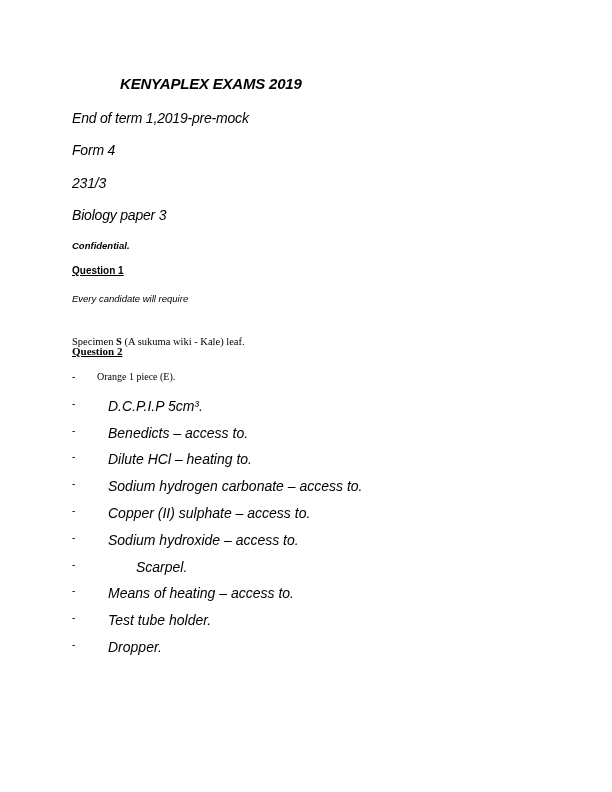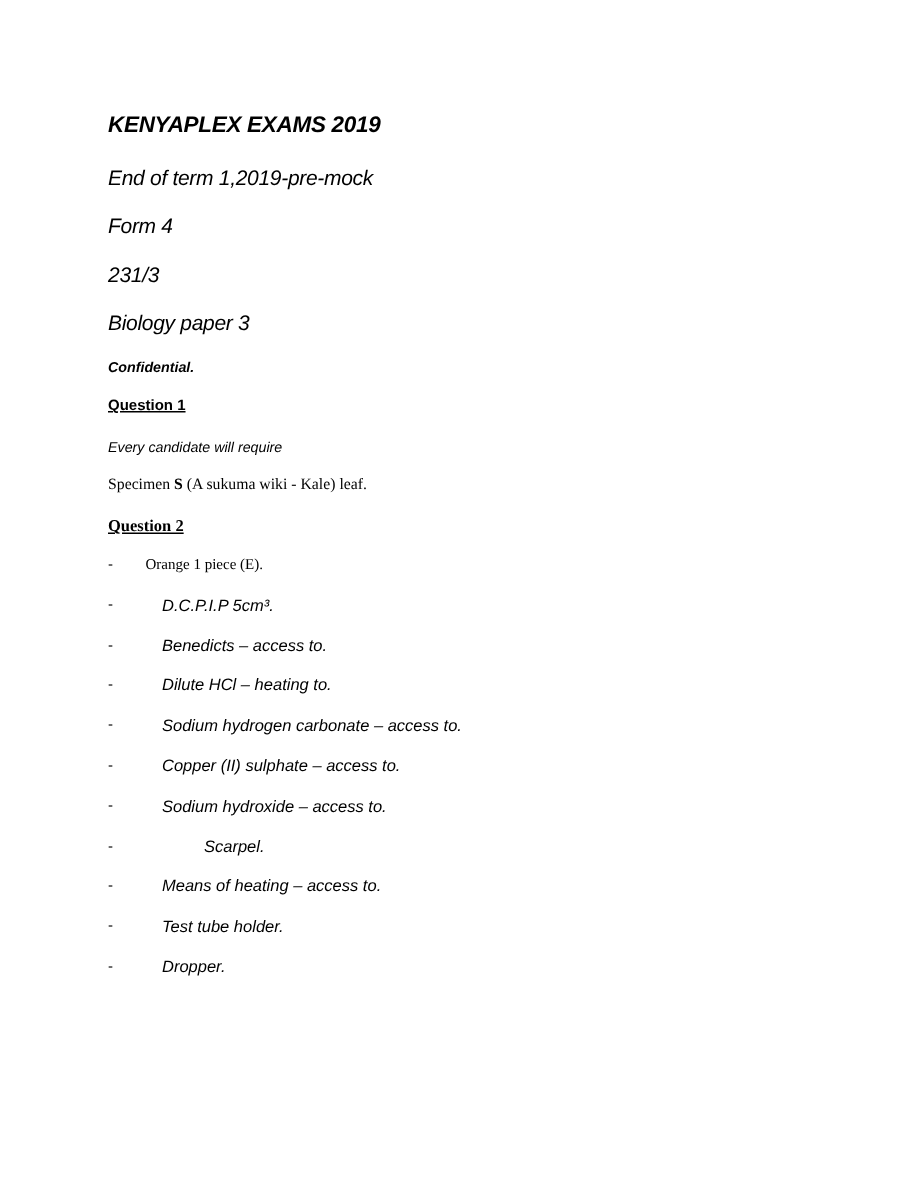--- a/index.html
+++ b/index.html
@@ -20,20 +20,21 @@
       white-space: nowrap;
     }
     .sans { font-family: "Liberation Sans", "DejaVu Sans", sans-serif; }
     .serif { font-family: "Liberation Serif", "DejaVu Serif", serif; }
     .title {
       top: 75px;
       font-size: 15px;
       font-weight: bold;
       font-style: italic;
       letter-spacing: -0.2px;
+      margin-left: 48px;
     }
     .sub {
       font-size: 14px;
       font-style: italic;
       letter-spacing: -0.2px;
     }
     .conf {
       font-size: 9.5px;
       font-weight: bold;
       font-style: italic;
@@ -59,21 +60,21 @@
       position: absolute;
       left: 72px;
       font-family: "Liberation Sans", sans-serif;
       font-size: 10px;
     }
     .item {
       position: absolute;
       left: 108px;
       white-space: nowrap;
       font-family: "Liberation Sans", "DejaVu Sans", sans-serif;
-      font-size: 11px;
+      font-size: 14px;
       font-style: italic;
     }
     .item-serif {
       position: absolute;
       left: 97px;
       white-space: nowrap;
       font-family: "Liberation Serif", serif;
       font-size: 10px;
     }
   </style>
@@ -84,21 +85,21 @@
 
   <div class="line sans title">KENYAPLEX EXAMS 2019</div>
   <div class="line sans sub" style="top:110px;">End of term 1,2019-pre-mock</div>
   <div class="line sans sub" style="top:142px;">Form 4</div>
   <div class="line sans sub" style="top:175px;">231/3</div>
   <div class="line sans sub" style="top:207px;">Biology paper 3</div>
   <div class="line sans conf" style="top:240px;">Confidential.</div>
 
   <div class="line sans qhead-sans" style="top:265px;">Question 1</div>
   <div class="line sans small-italic" style="top:293px;">Every candidate will  require</div>
-  <div class="line serif body-serif" style="top:318px;">
+  <div class="line serif body-serif" style="top:336px;">
     <span>Specimen </span><b>S</b><span> (A sukuma wiki - Kale) leaf.</span>
   </div>
 
   <div class="line serif qhead-serif" style="top:345px;">Question 2</div>
 
   <div>
     <span class="bullet" style="top:371px;">-</span>
     <span class="item-serif" style="top:371px;">Orange 1 piece (E).</span>
 
     <span class="bullet" style="top:398px;">-</span>

